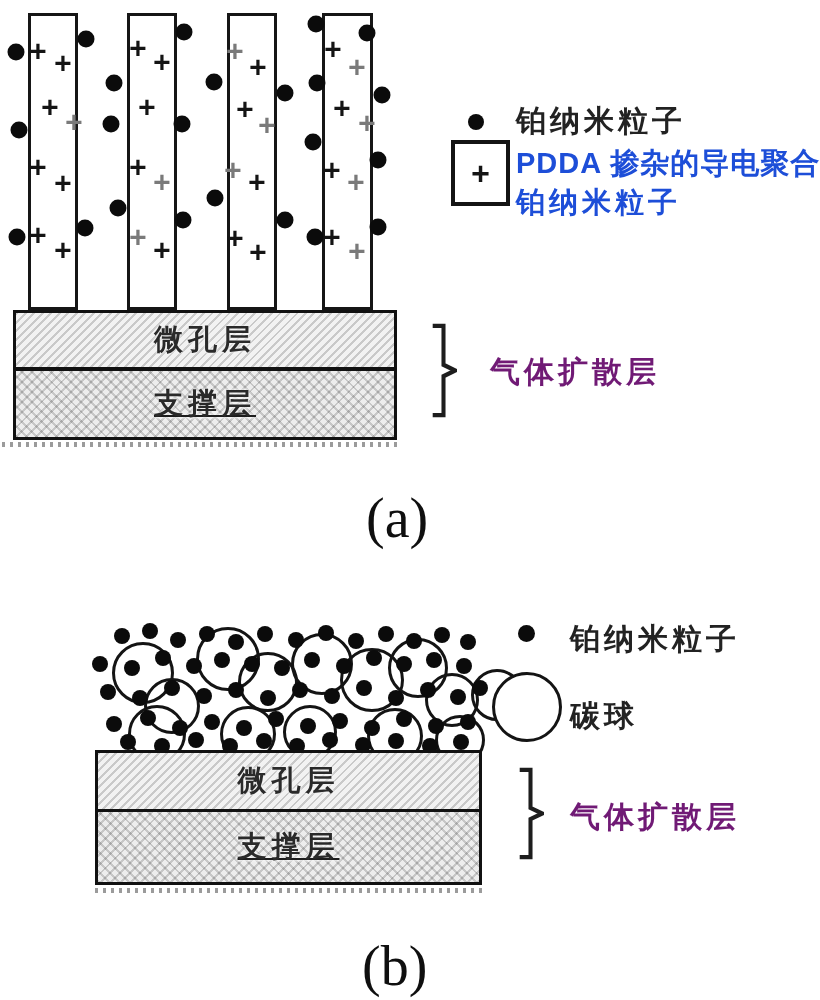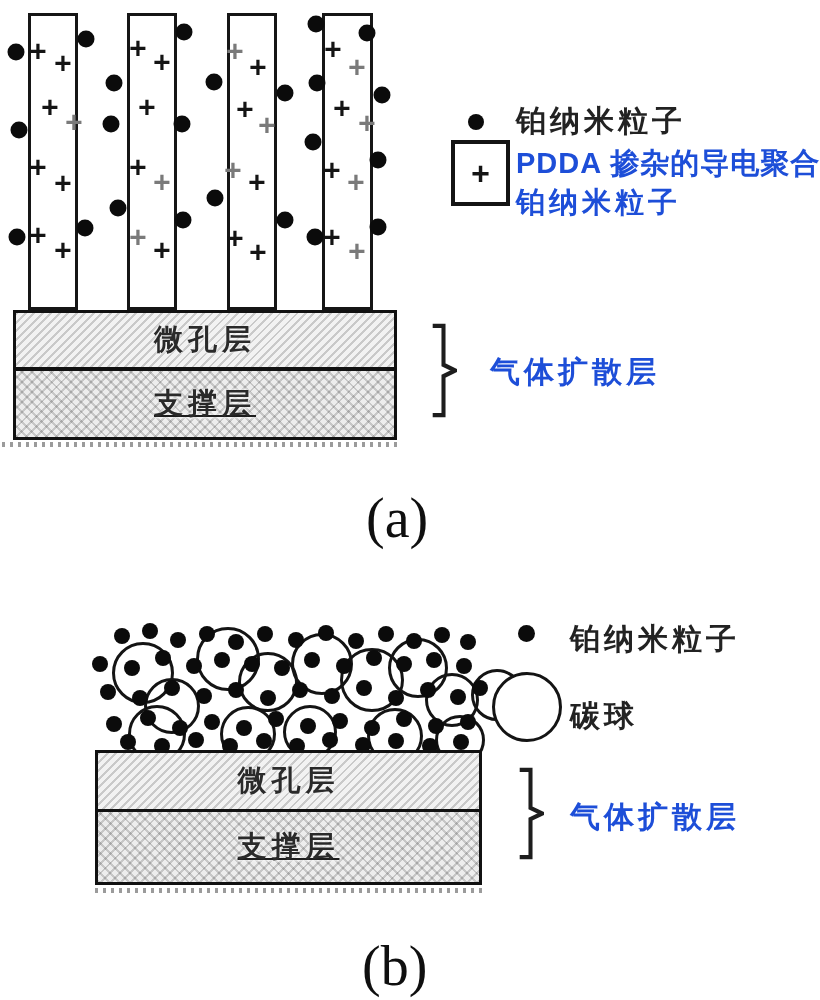--- a/index.html
+++ b/index.html
@@ -51,21 +51,21 @@
     text-shadow:0 0 3px #f5f5f5, 0 0 3px #f5f5f5;
   }
   .fringe{
     position:absolute;height:5px;
     background:repeating-linear-gradient(90deg,#9b9b9b 0 3px, rgba(0,0,0,0) 3px 8px);
   }
   
   .brace{position:absolute;}
   .brace path{stroke:#1d1d1d;stroke-width:4.5;fill:none;}
   .brace-label{
-    position:absolute;font-size:30px;font-weight:600;letter-spacing:4px;color:#1d4ed8;white-space:nowrap;
+    position:absolute;font-size:30px;font-weight:600;letter-spacing:4px;color:#701a75;white-space:nowrap;
   }
   
   .legend-dot{position:absolute;background:#0b0b0b;border-radius:50%;}
   .legend-text{
     position:absolute;font-size:30px;font-weight:600;letter-spacing:4px;color:#222;white-space:nowrap;
   }
   .legend-square{
     position:absolute;background:#fff;border:4px solid #141414;box-sizing:content-box;
     display:flex;align-items:center;justify-content:center;
   }

